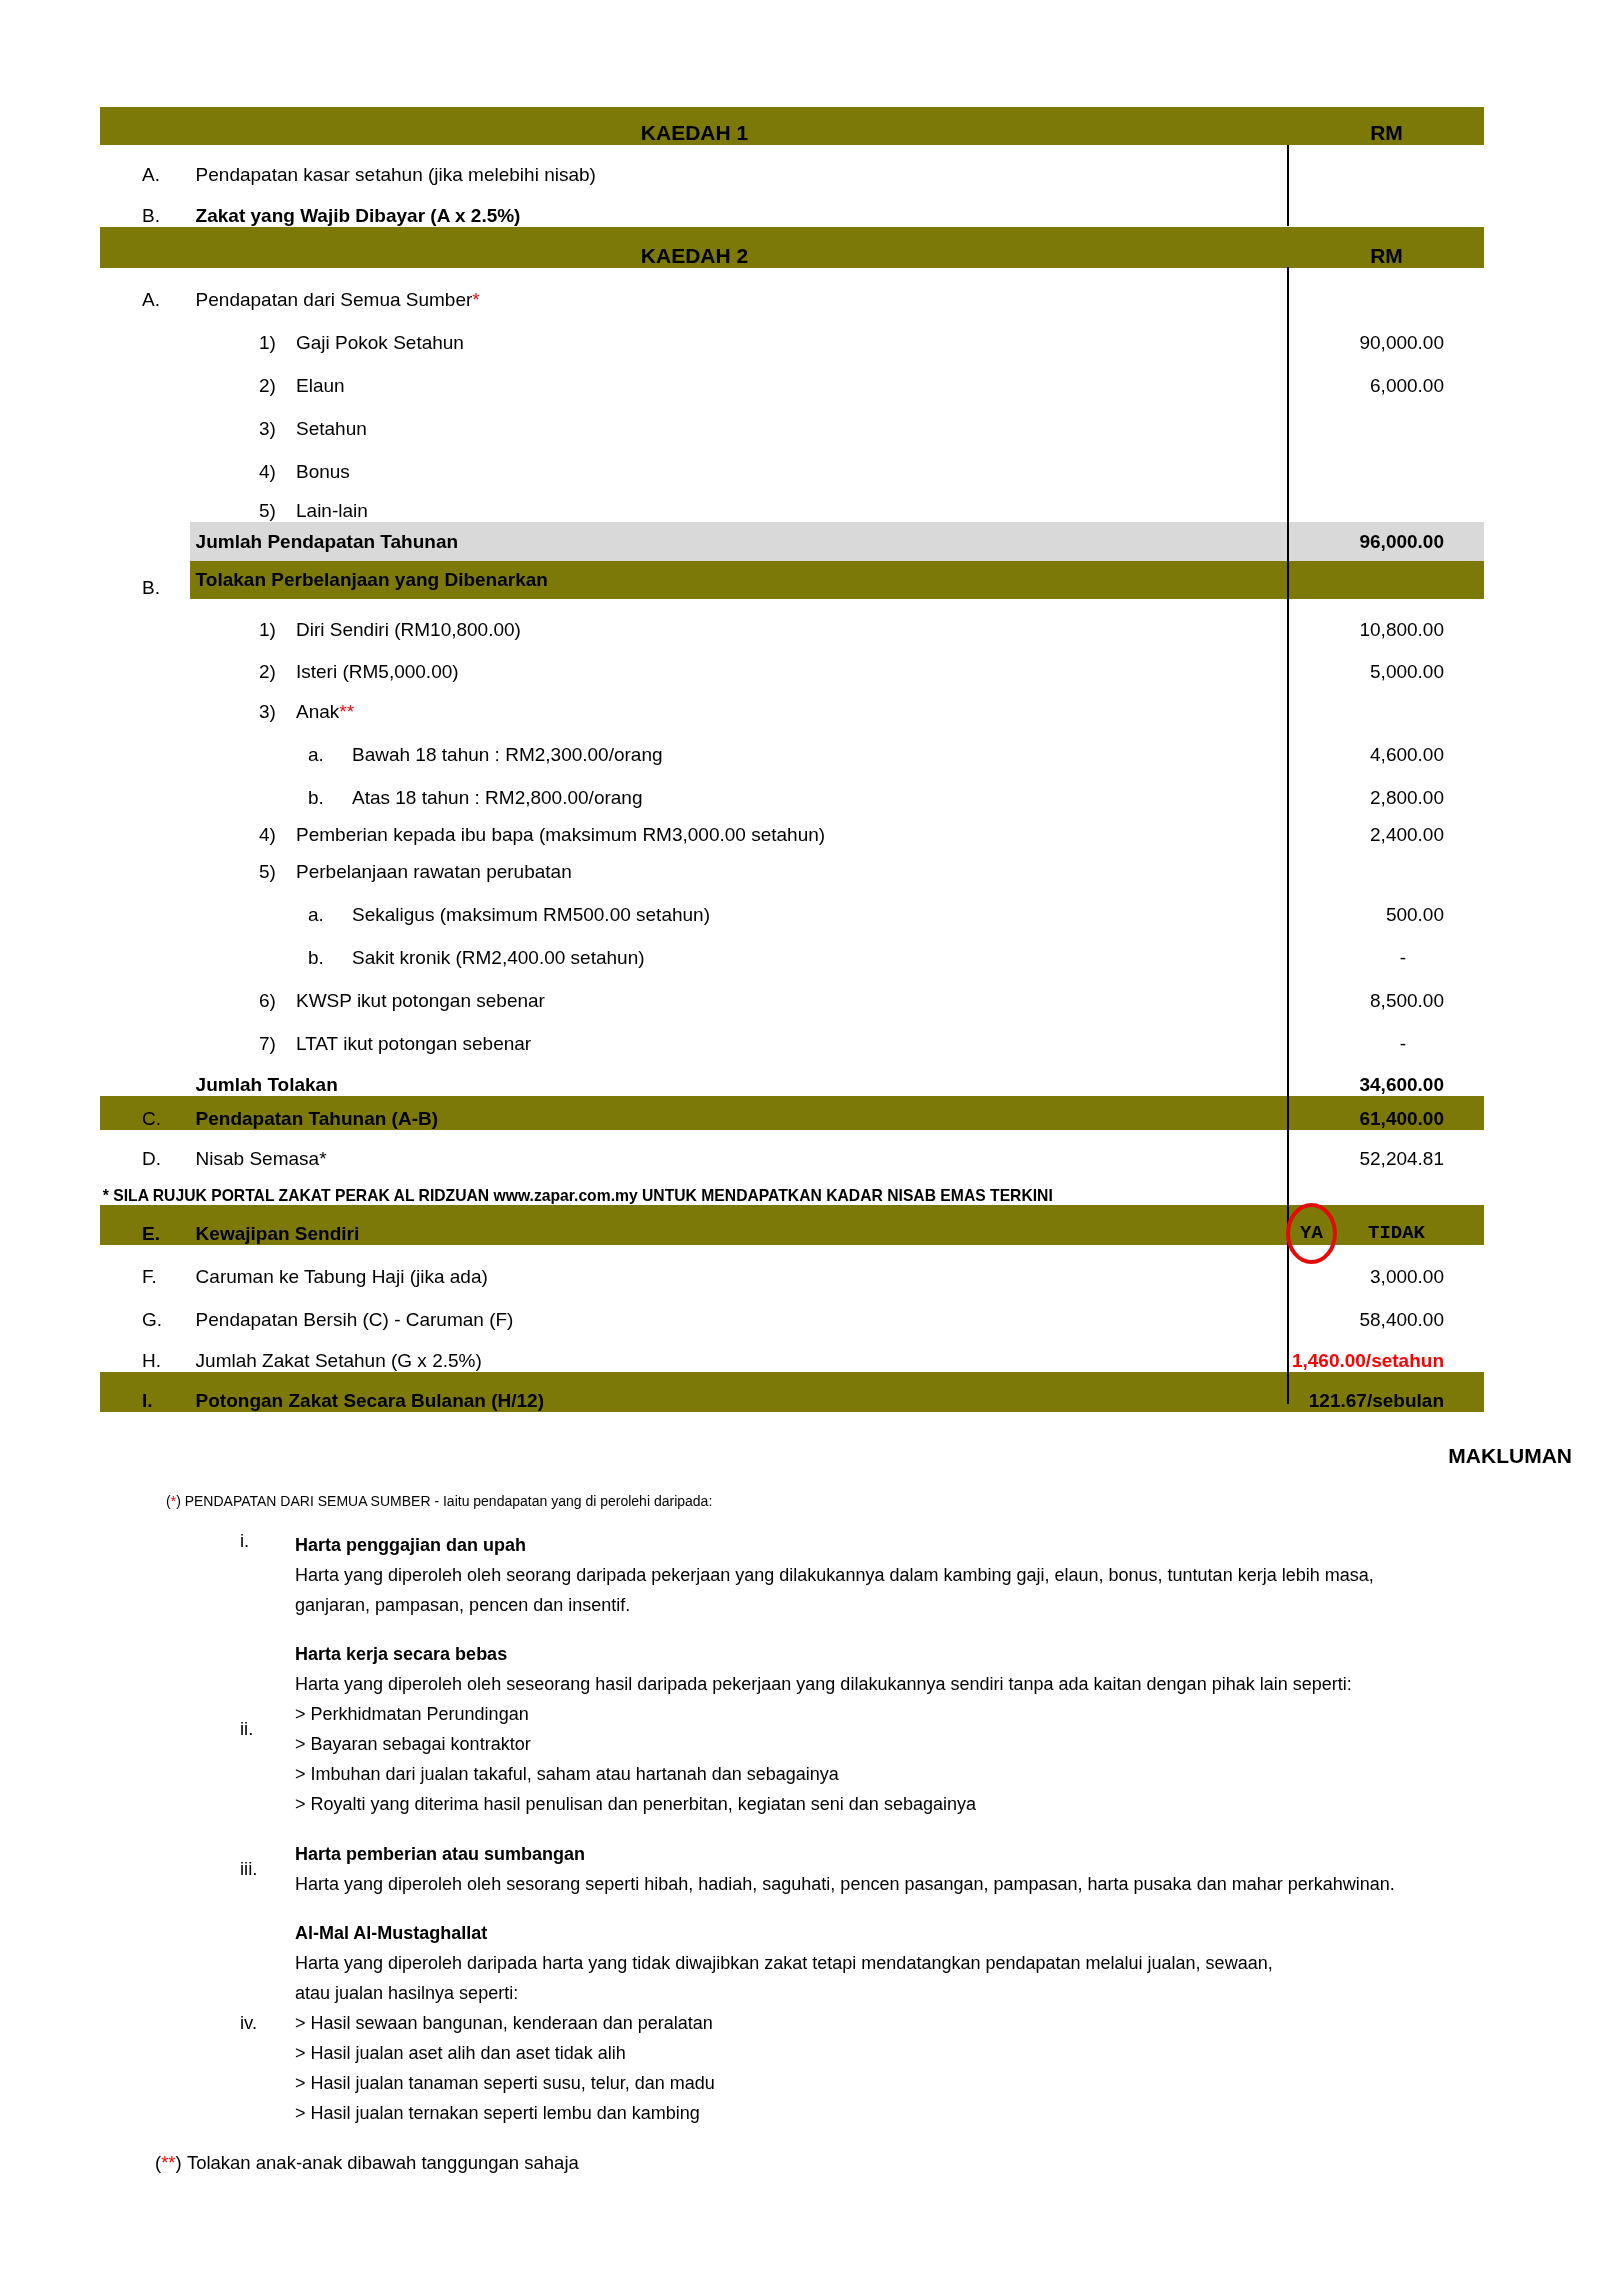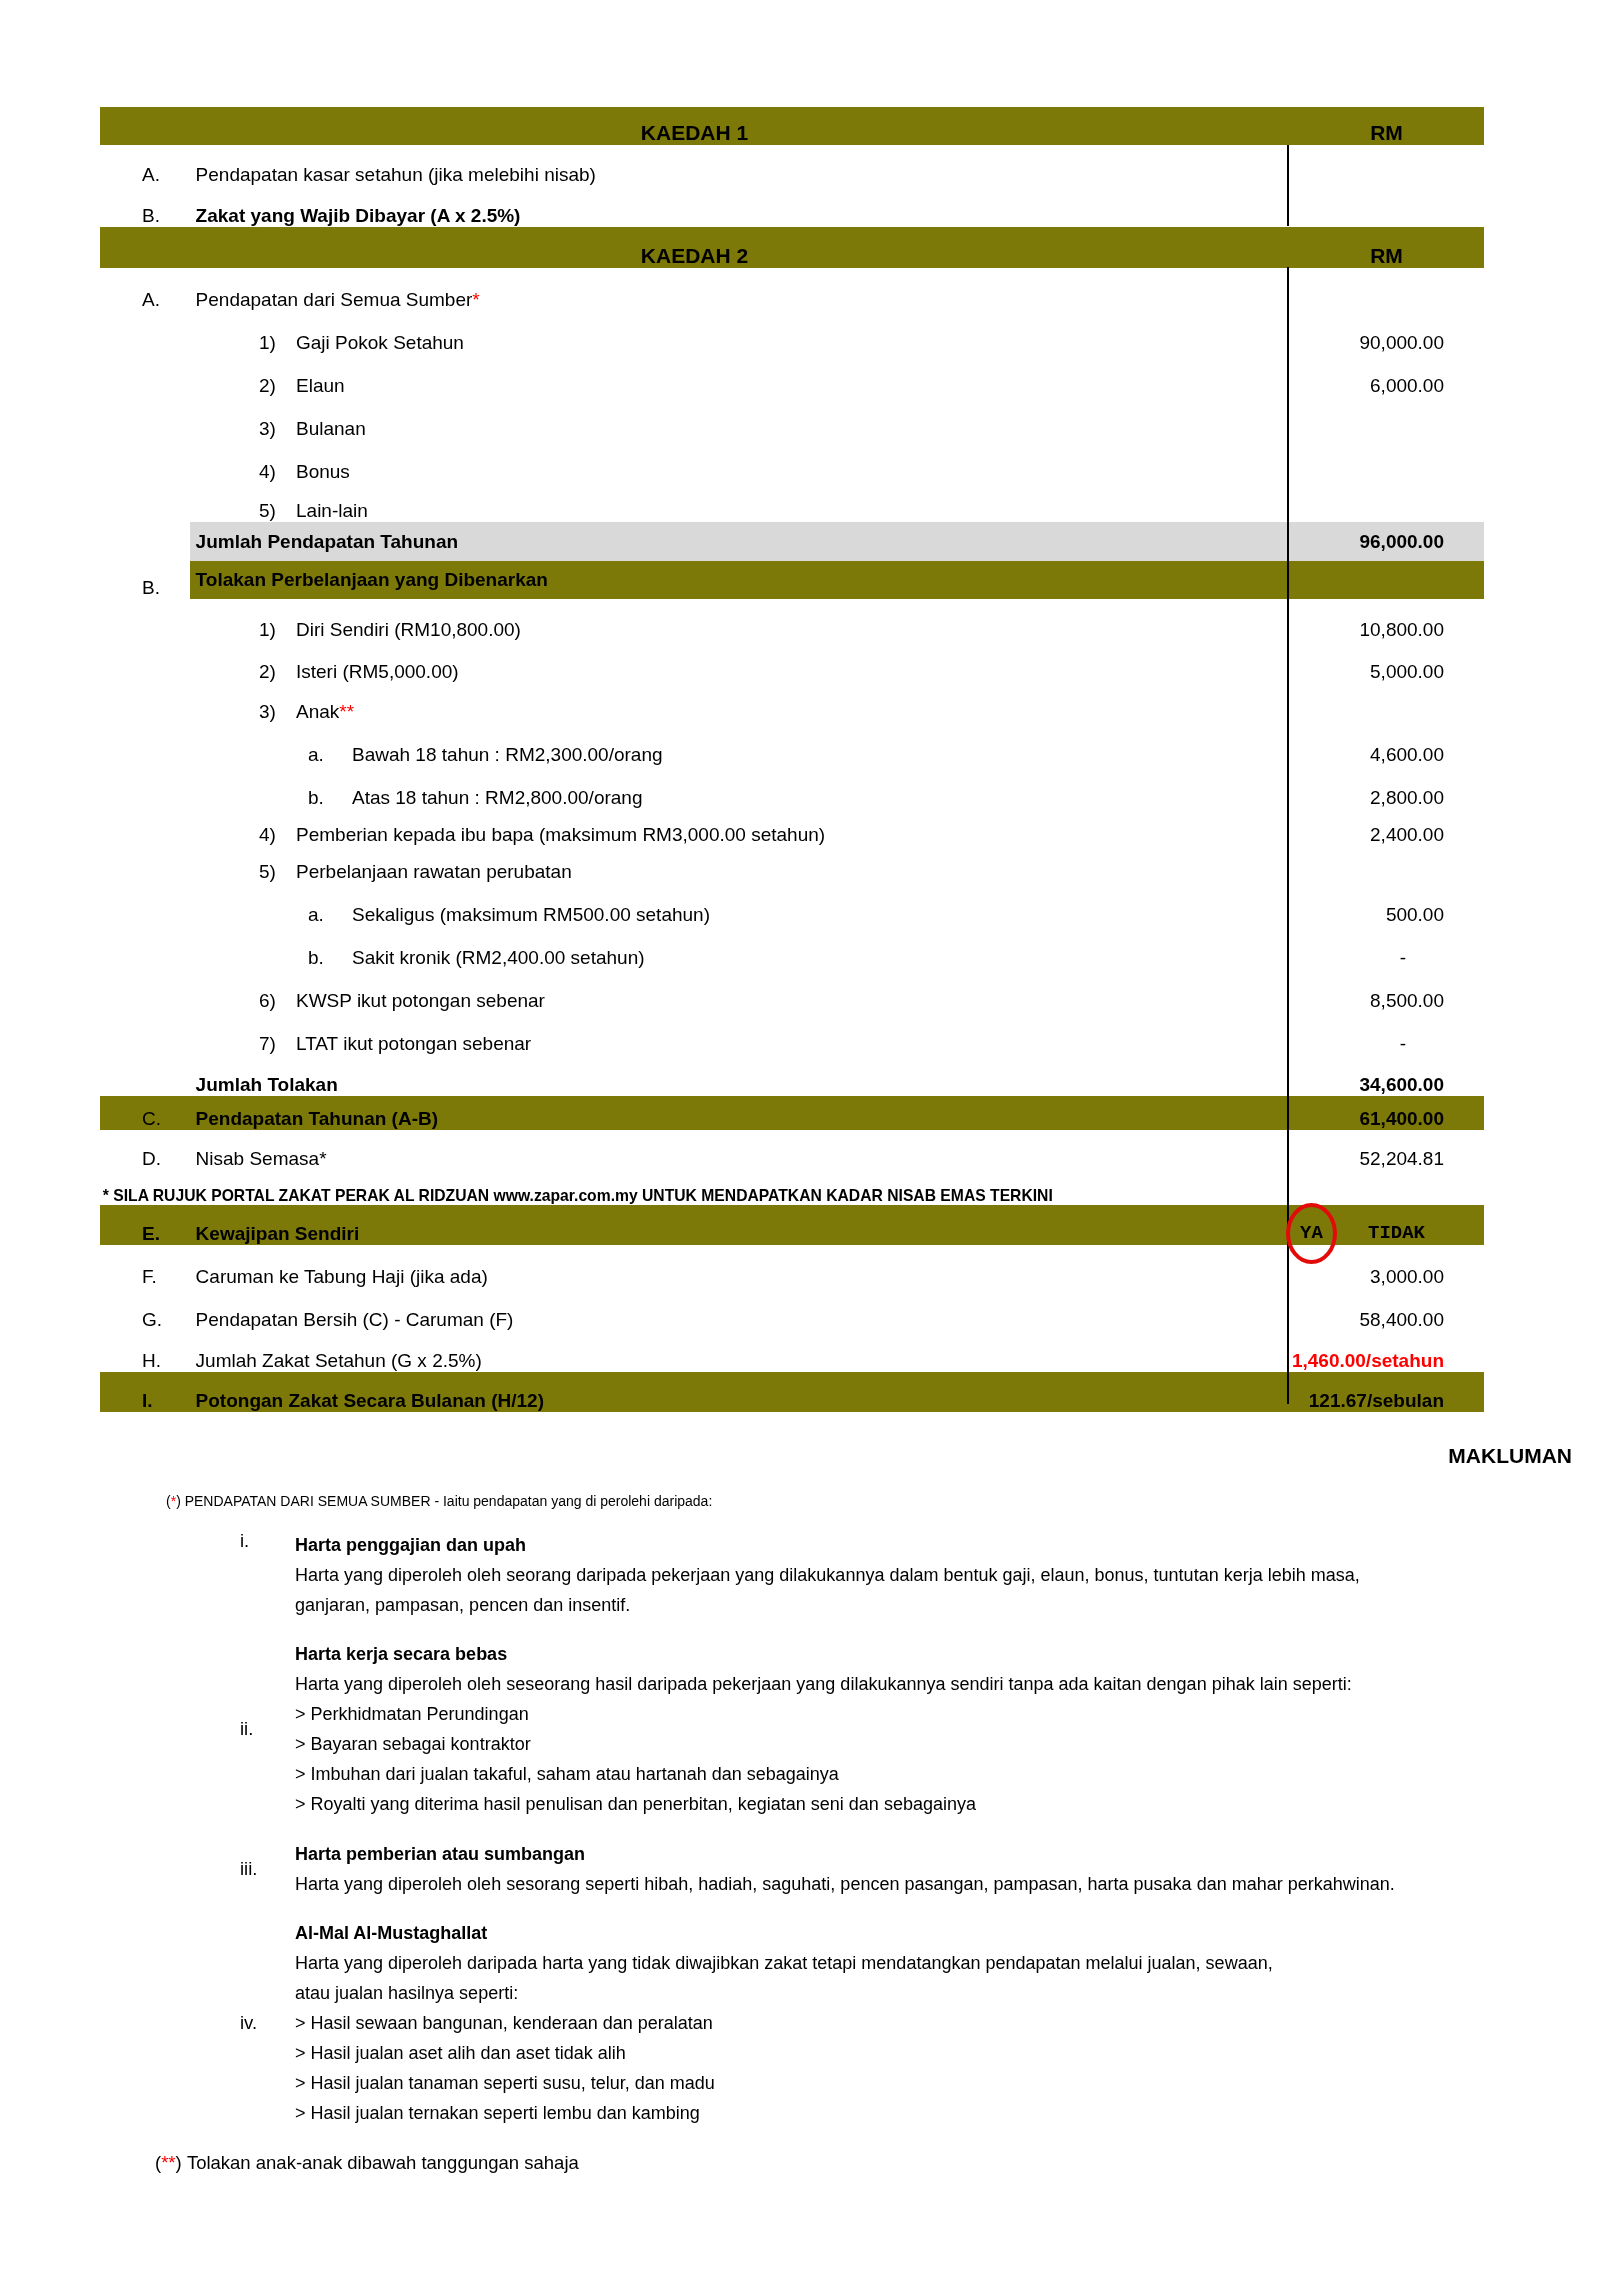--- a/index.html
+++ b/index.html
@@ -95,21 +95,21 @@
     <div class="mc ind1"><span class="num">1)</span><span>Gaji Pokok Setahun</span></div>
     <div class="vc">90,000.00</div>
   </div>
   <div class="row r92">
     <div class="lc"></div>
     <div class="mc ind1"><span class="num">2)</span><span>Elaun</span></div>
     <div class="vc">6,000.00</div>
   </div>
   <div class="row r92">
     <div class="lc"></div>
-    <div class="mc ind1"><span class="num">3)</span><span>Bulanan</span></div>
+    <div class="mc ind1"><span class="num">3)</span><span>Setahun</span></div>
     <div class="vc"></div>
   </div>
   <div class="row r92">
     <div class="lc"></div>
     <div class="mc ind1"><span class="num">4)</span><span>Bonus</span></div>
     <div class="vc"></div>
   </div>
   <div class="row r84">
     <div class="lc"></div>
     <div class="mc ind1"><span class="num">5)</span><span>Lain-lain</span></div>
@@ -252,21 +252,21 @@
 
 <div class="mk">
   <div class="mk-title">MAKLUMAN</div>
 
   <div class="mk-intro"><span>(</span><span class="red">*</span><span>)</span>&nbsp;<span>PENDAPATAN DARI SEMUA SUMBER - Iaitu pendapatan yang di perolehi daripada:</span></div>
 
   <div class="mk-item topnum">
     <div class="mk-num">i.</div>
     <div class="mk-body">
       <div class="mk-h">Harta penggajian dan upah</div>
-      <div>Harta yang diperoleh oleh seorang daripada pekerjaan yang dilakukannya dalam bentuk gaji, elaun, bonus, tuntutan kerja lebih masa,</div>
+      <div>Harta yang diperoleh oleh seorang daripada pekerjaan yang dilakukannya dalam kambing gaji, elaun, bonus, tuntutan kerja lebih masa,</div>
       <div>ganjaran, pampasan, pencen dan insentif.</div>
     </div>
   </div>
 
   <div class="mk-item">
     <div class="mk-num">ii.</div>
     <div class="mk-body">
       <div class="mk-h">Harta kerja secara bebas</div>
       <div>Harta yang diperoleh oleh seseorang hasil daripada pekerjaan yang dilakukannya sendiri tanpa ada kaitan dengan pihak lain seperti:</div>
       <div>&gt; Perkhidmatan Perundingan</div>

